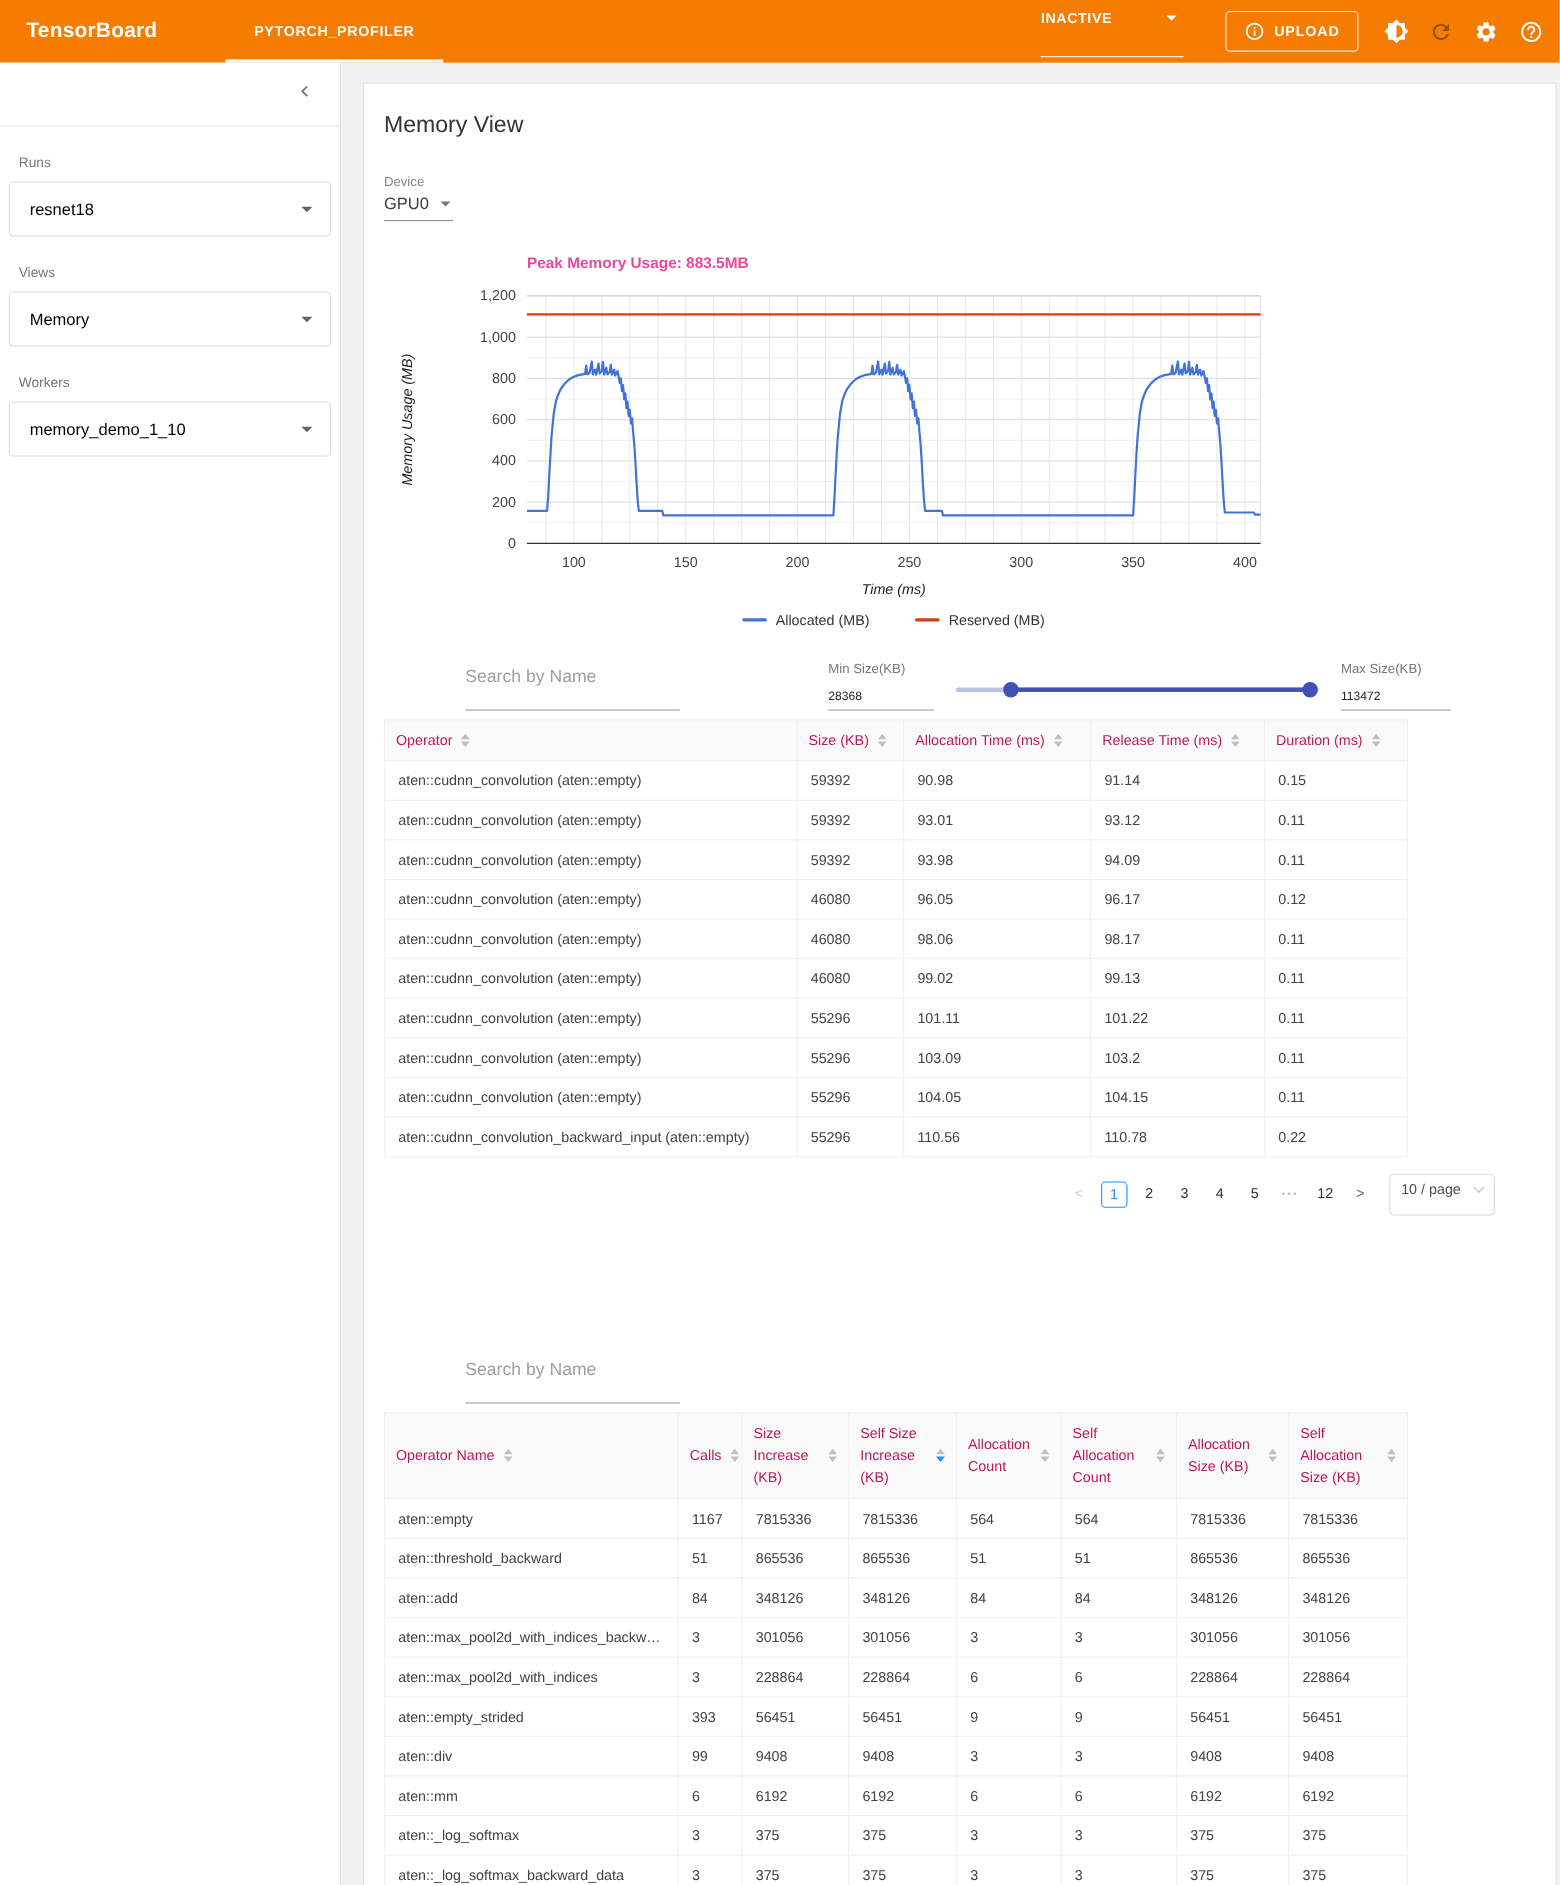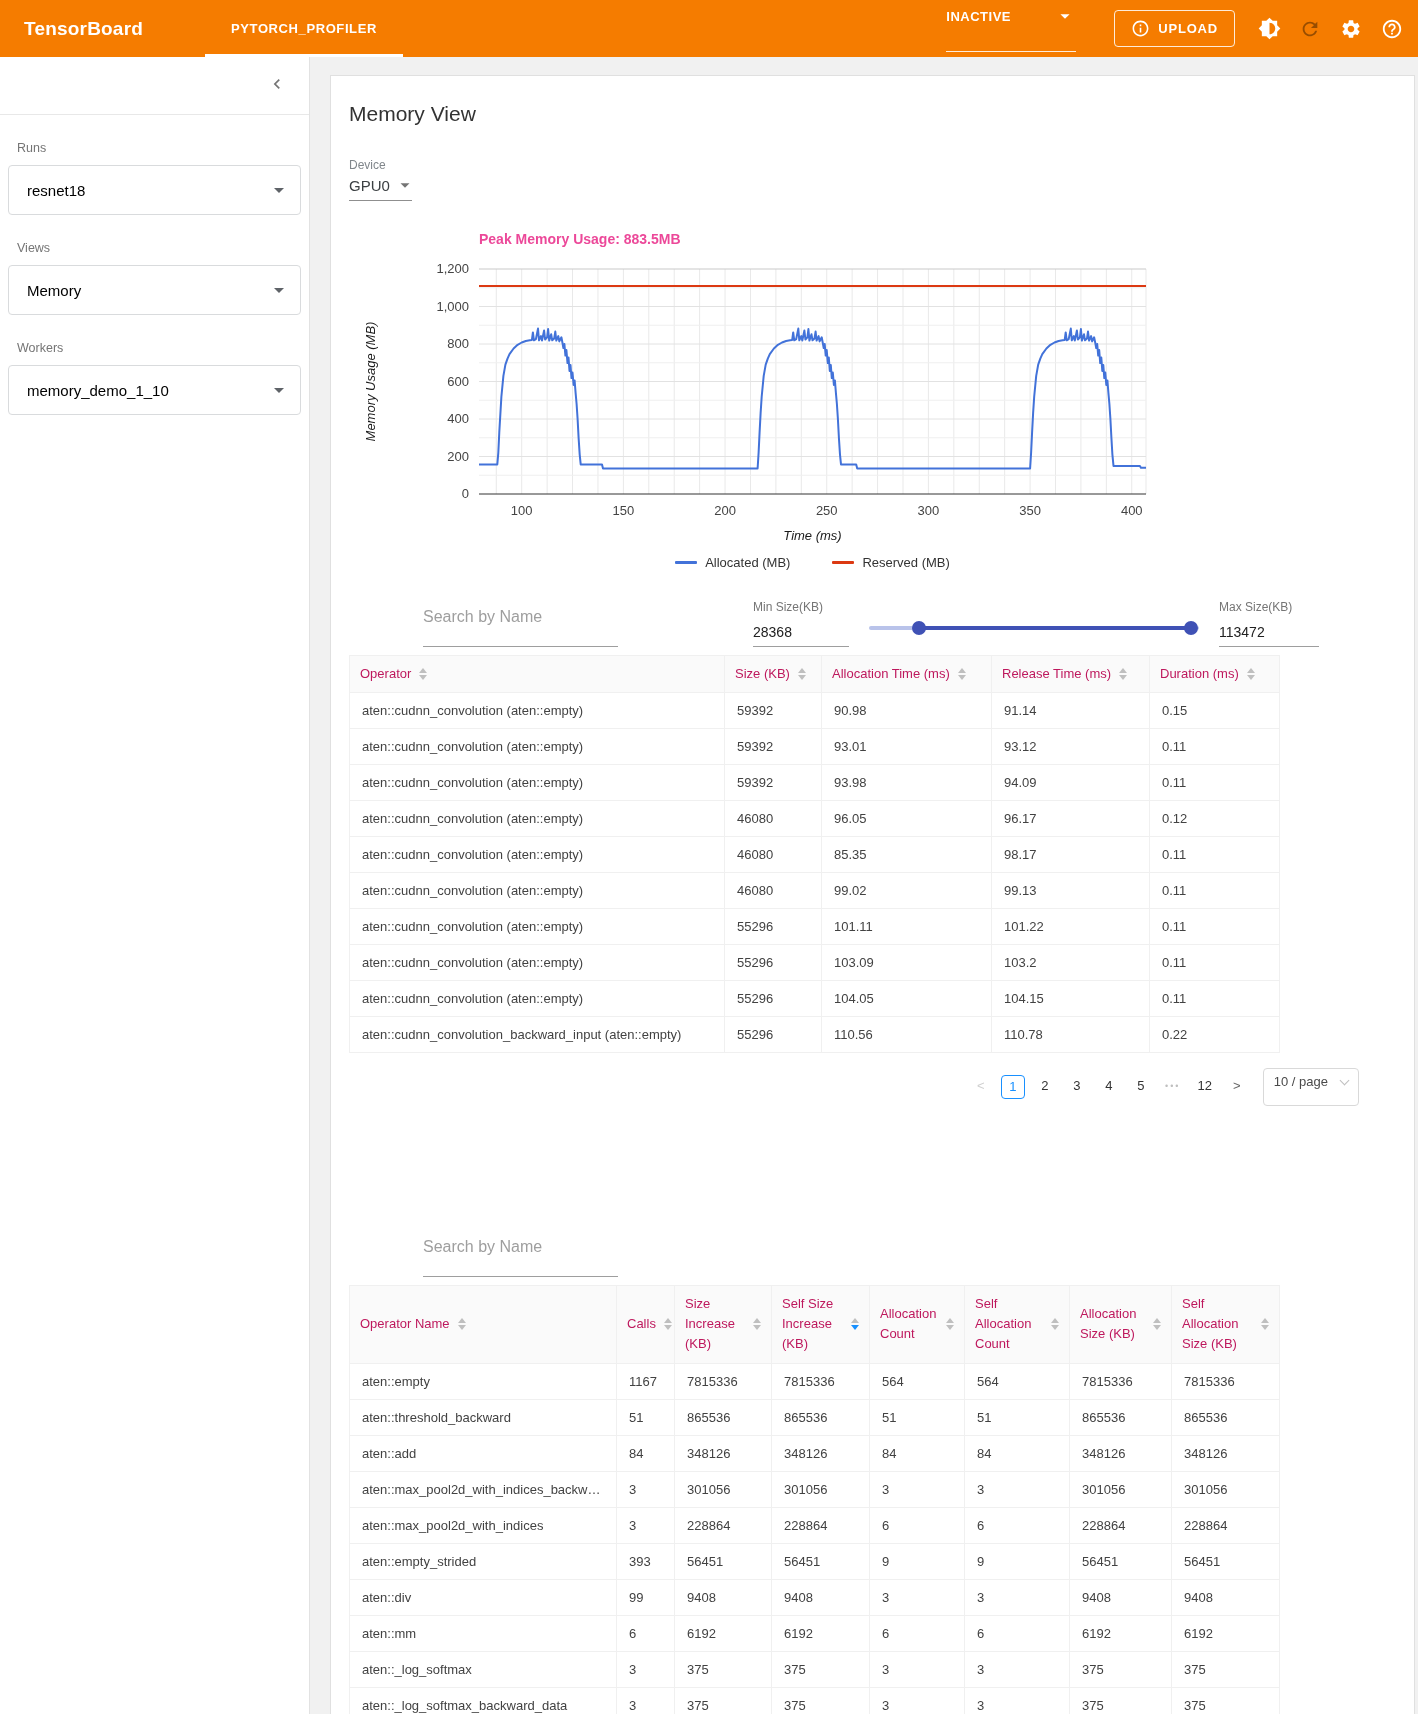--- a/index.html
+++ b/index.html
@@ -56,21 +56,21 @@
 
   
   .filter-row { display:flex; align-items:flex-end; margin-top:30px; }
   .search-input { margin-left:74px; width:195px; border:none; outline:none; border-bottom:1px solid #9e9e9e;
         font-size:16px; padding:4px 0 20px; color:#212121; font-family:"Liberation Sans",sans-serif; background:transparent; }
   .search-input::placeholder { color:#9e9e9e; }
   .minmax { width:96px; }
   .minmax.min { margin-left:135px; }
   .minmax.max { margin-left:20px; width:100px; }
   .mm-label { font-size:12px; color:#757575; margin-bottom:8px; }
-  .mm-input { width:100%; border:none; outline:none; border-bottom:1px solid #9e9e9e; font-size:14px;
+  .mm-input { width:100%; border:none; outline:none; border-bottom:1px solid #9e9e9e; font-size:11px;
         color:#212121; padding:2px 0 6px; font-family:"Liberation Sans",sans-serif; background:transparent; }
   .slider { position:relative; width:330px; height:14px; margin:0 0 12px 20px; cursor:pointer; }
   .slider .track { position:absolute; left:0; right:0; top:5px; height:4px; border-radius:2px; background:#b9c3ea; }
   .slider .track-active { position:absolute; left:15%; right:2.5%; top:5px; height:4px; background:#3f51b5; }
   .slider .handle { position:absolute; top:0; width:14px; height:14px; border-radius:50%; background:#3f51b5;
         transform:translateX(-50%); }
   .slider .h1 { left:15%; } .slider .h2 { left:97.5%; }
 
   
   .tbl { border-collapse:collapse; table-layout:fixed; width:930px; margin-top:8px; font-size:13px; }
@@ -366,21 +366,21 @@
               <tr>
                 <td>aten::cudnn_convolution (aten::empty)</td>
                 <td>46080</td>
                 <td>96.05</td>
                 <td>96.17</td>
                 <td>0.12</td>
               </tr>
               <tr>
                 <td>aten::cudnn_convolution (aten::empty)</td>
                 <td>46080</td>
-                <td>85.35</td>
+                <td>98.06</td>
                 <td>98.17</td>
                 <td>0.11</td>
               </tr>
               <tr>
                 <td>aten::cudnn_convolution (aten::empty)</td>
                 <td>46080</td>
                 <td>99.02</td>
                 <td>99.13</td>
                 <td>0.11</td>
               </tr>

